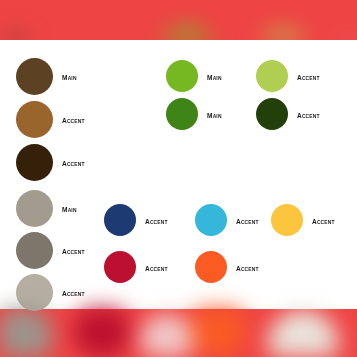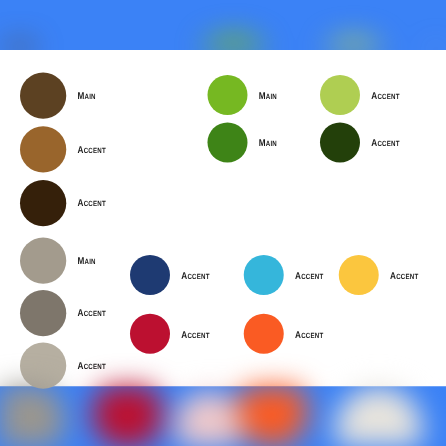--- a/index.html
+++ b/index.html
@@ -10,21 +10,21 @@
     overflow: hidden;
     background: #ffffff;
     font-family: "Liberation Sans", sans-serif;
   }
 
   #stage {
     position: relative;
     width: 357px;
     height: 357px;
     overflow: hidden;
-    background: #3b82f6;
+    background: #ef4444;
   }
 
   
   .band {
     position: absolute;
     left: 0;
     width: 357px;
     overflow: hidden;
     filter: blur(11px);
   }

